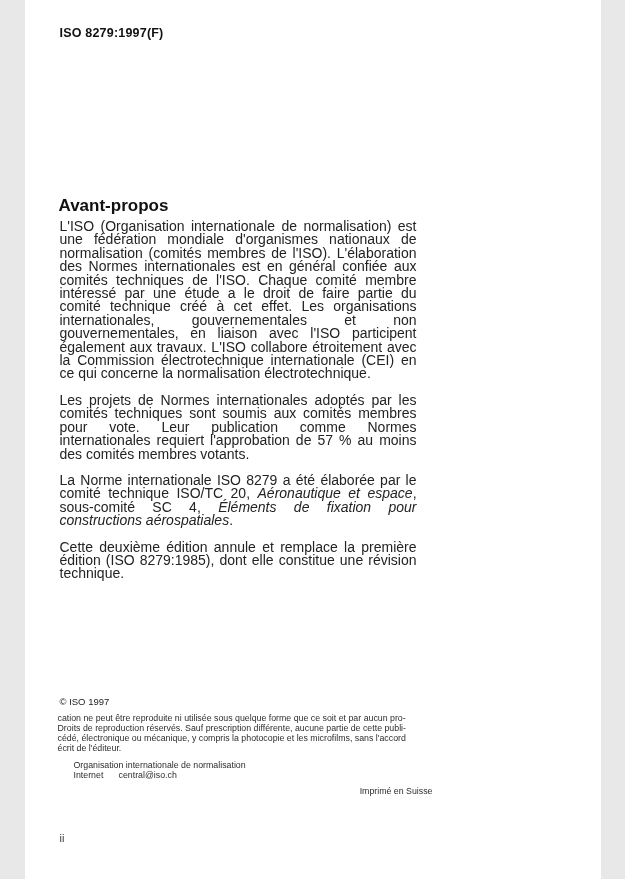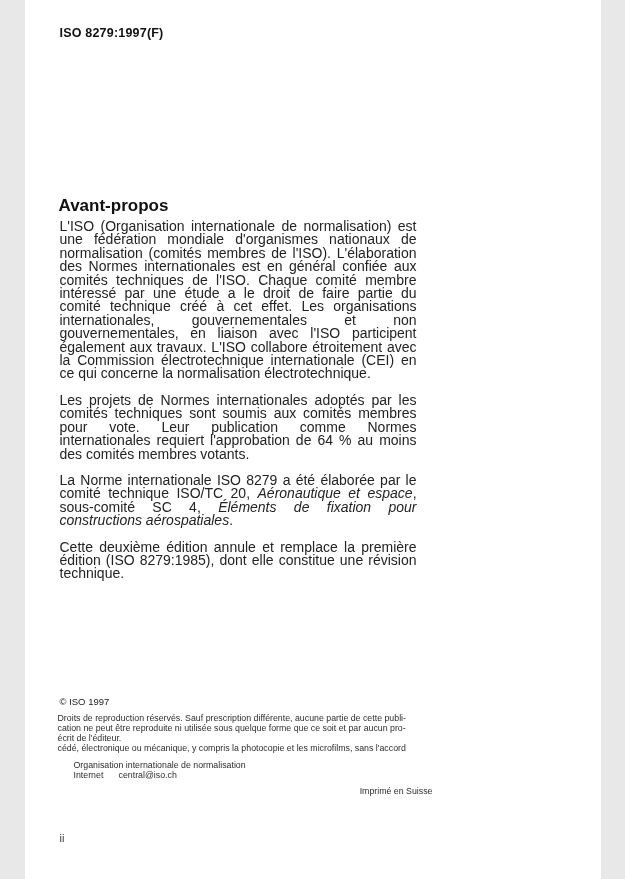--- a/index.html
+++ b/index.html
@@ -94,33 +94,33 @@
 <body>
 
 <div class="page">
 
   <div class="doc-header">ISO 8279:1997(F)</div>
 
   <h1 class="foreword-title">Avant-propos</h1>
 
   <div class="text-col">
     <p>L'ISO (Organisation internationale de normalisation) est une fédération mondiale d'organismes nationaux de normalisation (comités membres de l'ISO). L'élaboration des Normes internationales est en général confiée aux comités techniques de l'ISO. Chaque comité membre intéressé par une étude a le droit de faire partie du comité technique créé à cet effet. Les organisations internationales, gouvernementales et non gouvernementales, en liaison avec l'ISO participent également aux travaux. L'ISO collabore étroitement avec la Commission électrotechnique internationale (CEI) en ce qui concerne la normalisation électrotechnique.</p>
-    <p>Les projets de Normes internationales adoptés par les comités techniques sont soumis aux comités membres pour vote. Leur publication comme Normes internationales requiert l'approbation de 64 % au moins des comités membres votants.</p>
+    <p>Les projets de Normes internationales adoptés par les comités techniques sont soumis aux comités membres pour vote. Leur publication comme Normes internationales requiert l'approbation de 57 % au moins des comités membres votants.</p>
     <p><span>La Norme internationale ISO 8279 a été élaborée par le comité technique ISO/TC 20, </span><i>Aéronautique et espace</i><span>, sous-comité SC 4, </span><i>Éléments de fixation pour constructions aérospatiales</i><span>.</span></p>
     <p>Cette deuxième édition annule et remplace la première édition (ISO 8279:1985), dont elle constitue une révision technique.</p>
   </div>
 
   <div class="colophon">
     <div class="copyright-line">©  ISO 1997</div>
 
     <div class="rights-notice">
+      <div>cation ne peut être reproduite ni utilisée sous quelque forme que ce soit et par aucun pro-</div>
       <div>Droits de reproduction réservés. Sauf prescription différente, aucune partie de cette publi-</div>
-      <div>cation ne peut être reproduite ni utilisée sous quelque forme que ce soit et par aucun pro-</div>
+      <div>cédé, électronique ou mécanique, y compris la photocopie et les microfilms, sans l'accord</div>
       <div>écrit de l'éditeur.</div>
-      <div>cédé, électronique ou mécanique, y compris la photocopie et les microfilms, sans l'accord</div>
     </div>
 
     <div class="address-block">
       <div>Organisation internationale de normalisation</div>
       <div class="kv"><span class="k">Internet</span><span>central@iso.ch</span></div>
     </div>
 
     <div class="printed-line">Imprimé en Suisse</div>
   </div>
 

